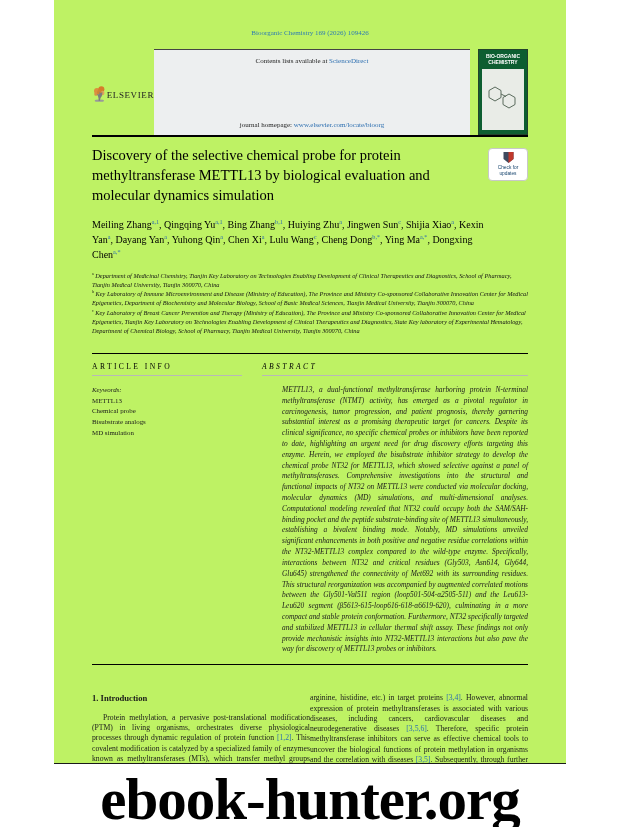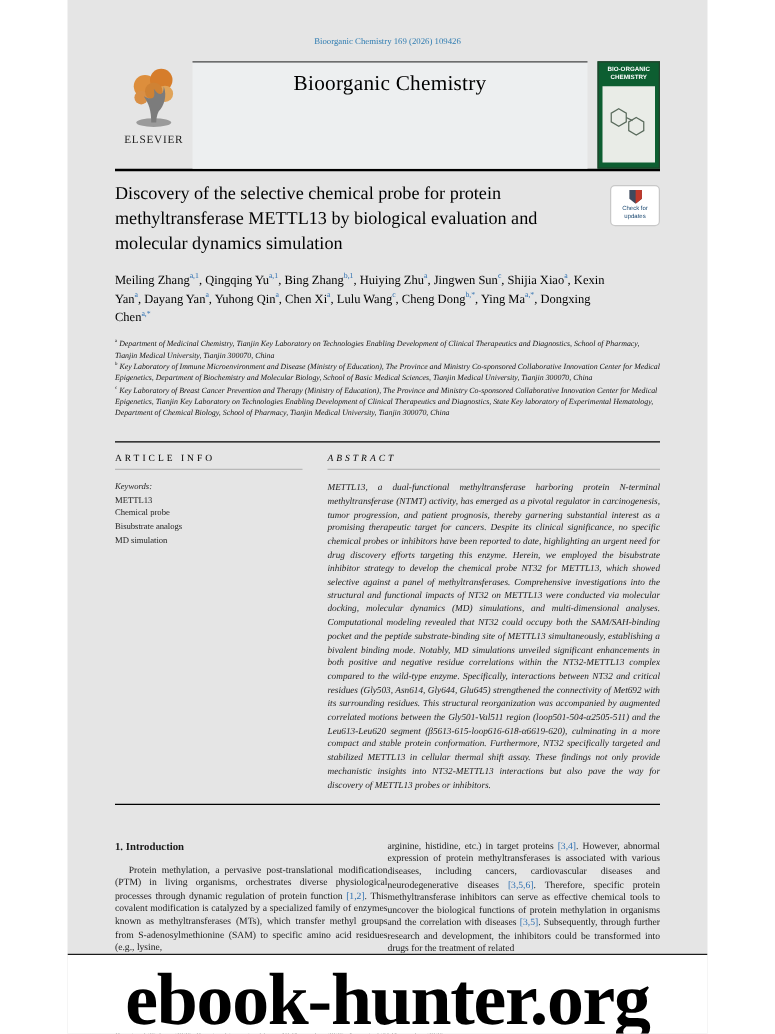--- a/index.html
+++ b/index.html
@@ -1,24 +1,24 @@
 <!DOCTYPE html>
 <html><head>
 <meta charset="utf-8">
 <style>
   * { margin:0; padding:0; box-sizing:border-box; }
   html,body { background:#fff; }
-  .page { width:512px; height:827px; background:#e5e5e5; margin:0 auto; position:relative;
+  .page { width:512px; height:827px; background:#bef264; margin:0 auto; position:relative;
           font-family:"Liberation Serif", serif; color:#1a1a1a; overflow:hidden; }
   .inner { padding:0 38px; }
 
   .journal-ref { padding-top:29px; text-align:center; font-size:7px; color:#2f7cb1; }
 
   .banner { display:flex; margin-top:12px; align-items:stretch; }
-  .logo-box { width:62px; display:flex; flex-direction:column; align-items:center; padding-top:3px; }
+  .logo-box { width:62px; display:flex; flex-direction:row; align-items:center; padding-top:3px; }
   .logo-word { font-size:9px; letter-spacing:.6px; margin-top:2px; color:#222; }
   .banner-center { flex:1; background:#edeff0; border-top:1px solid #444; padding:7px 6px 6px;
                    text-align:center; display:flex; flex-direction:column; justify-content:space-between; min-height:86px; }
   .contents-line,.homepage-line { font-size:7px; color:#222; }
   .journal-title { font-size:17px; color:#000; letter-spacing:.2px; }
   .link { color:#2d6fb0; }
   .cover-box { width:50px; margin-left:8px; border:1px solid #23422c; background:#0d5e31; display:flex; flex-direction:column; }
   .cover-title { color:#fff; font-family:"Liberation Sans", sans-serif; font-weight:bold; font-size:5px;
                  text-align:center; padding:3px 2px 2px; line-height:1.25; }
   .cover-art { flex:1; margin:1px 3px 4px; background:#e9ece7; display:flex; align-items:center; justify-content:center; }
@@ -38,21 +38,21 @@
   .affil sup { font-style:normal; }
 
   .rule { border-top:1px solid #000; }
   .rule-top { margin-top:18px; }
   .info-grid { display:flex; padding:8px 0 9px; }
   .info-left { width:170px; flex-shrink:0; padding-right:20px; }
   .info-right { flex:1;font-style:italic; }
   .sec-head { font-size:7.6px; letter-spacing:2.4px; color:#000; padding-bottom:4px; border-bottom:1px solid #b8b8b8; }
   .keywords { margin-top:9px; font-size:6.9px; line-height:1.55; }
   .kw-label { font-style:italic; }
-  .abstract { margin-top:9px; font-size:7.4px; line-height:1.46; text-align:justify; }
+  .abstract { margin-top:9px; font-size:7.4px; line-height:1.46; text-align:justify;margin-left:20px; }
 
   .body-cols { display:flex; margin-top:28px; }
   .bcol { flex:1; font-size:7.7px; line-height:1.34; text-align:justify; }
   .sec-title { font-size:8.6px; font-weight:bold; margin-bottom:8px; }
   .indent { text-indent:11px; }
   .ref { color:#2d6fb0; }
   .it { font-style:italic; }
 
   .footnotes { margin-top:8px; font-size:6.7px; line-height:1.55; }
   .fn-rule { width:128px; border-top:1px solid #000; margin-bottom:3px; }
@@ -82,21 +82,26 @@
           <circle cx="28" cy="12" r="9" fill="#d67d2b"></circle>
           <circle cx="31" cy="23" r="6.5" fill="#e0a45a"></circle>
           <circle cx="12" cy="26" r="5.5" fill="#d98f45"></circle>
           <circle cx="22" cy="21" r="7" fill="#cf8234"></circle>
           <path d="M20 46 C20 36 18 31 14 25 C20 28 24 28 22 19 C26 25 30 25 30 17 C33 25 30 33 26 37 C24.5 40 24 43 24 46 Z" fill="#7c7c7c"></path>
         </svg>
         <div class="logo-word">ELSEVIER</div>
       </div>
 
       <div class="banner-center">
-        <div class="journal-title">Bioorganic Chemistry</div>
+        <div class="contents-line">
+          <span>Contents lists available at </span><span class="link">ScienceDirect</span>
+        </div>
+        <div class="homepage-line">
+          <span>journal homepage: </span><span class="link">www.elsevier.com/locate/bioorg</span>
+        </div>
       </div>
 
       <div class="cover-box">
         <div class="cover-title">BIO-ORGANIC CHEMISTRY</div>
         <div class="cover-art">
           <svg width="34" height="30" viewBox="0 0 34 30">
             <polygon points="9,3 15,6.5 15,13.5 9,17 3,13.5 3,6.5" fill="none" stroke="#5a6b5d" stroke-width="1"></polygon>
             <polygon points="23,10 29,13.5 29,20.5 23,24 17,20.5 17,13.5" fill="none" stroke="#5a6b5d" stroke-width="1"></polygon>
             <line x1="15" y1="10" x2="20" y2="12.5" stroke="#5a6b5d" stroke-width="1"></line>
           </svg>

